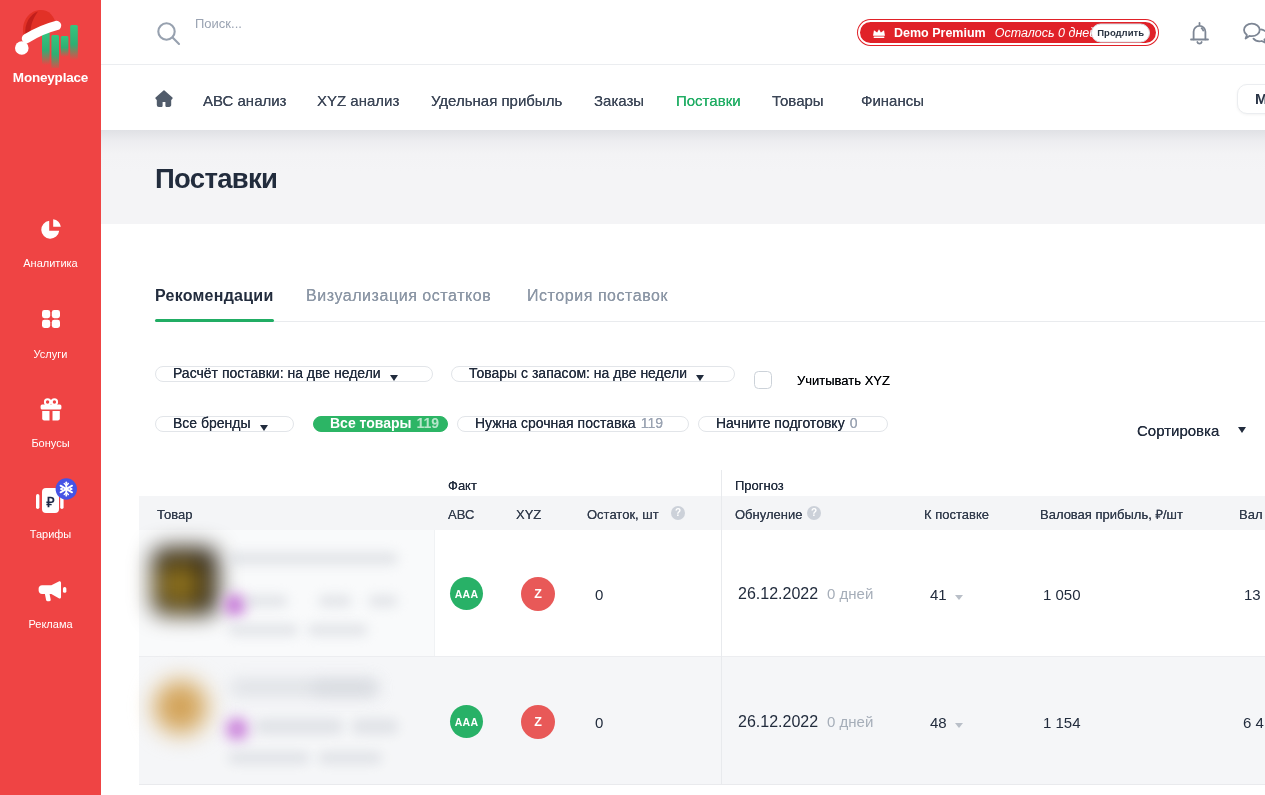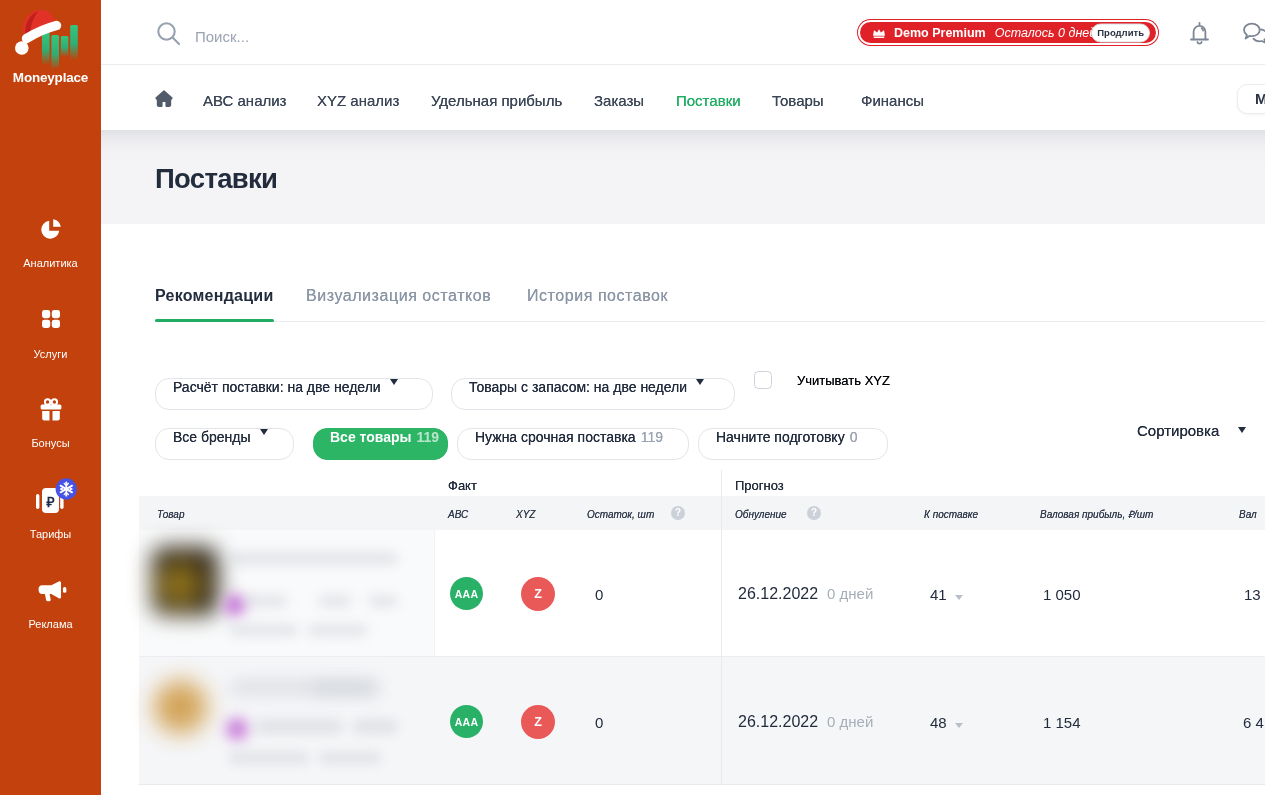--- a/index.html
+++ b/index.html
@@ -2,34 +2,34 @@
 <html lang="ru"><head>
 <meta charset="utf-8">
 <style>
   * { margin:0; padding:0; box-sizing:border-box; }
   html,body { width:1265px; height:795px; overflow:hidden; background:#fff;
     font-family:"Liberation Sans", sans-serif; }
   .abs { position:absolute; }
   body { position:relative; }
 
   
-  .sidebar { position:absolute; left:0; top:0; width:101px; height:795px; background:#c2410c; }
+  .sidebar { position:absolute; left:0; top:0; width:101px; height:795px; background:#ef4444; }
   .sb-label { position:absolute; width:101px; text-align:center; color:#fff; font-size:11px; }
   .mp-name { position:absolute; top:70px; left:0; width:101px; text-align:center;
     color:#fff; font-weight:700; font-size:13.5px; letter-spacing:-.2px;}
   .myshop { position:absolute; left:9px; top:117px; width:83px; height:73px;
     border-radius:14px; background:#13203c; }
   .myshop-label { position:absolute; top:53px; left:0; width:83px; text-align:center;
     color:#2fbe7b; font-size:10.5px; font-weight:700; }
   .sb-item-icon { position:absolute; left:0; width:101px; display:flex; justify-content:center; }
 
   
   .topbar { position:absolute; left:101px; top:0; width:1164px; height:65px;
     background:#fff; border-bottom:1px solid #ebedf0; }
-  .search-ph { position:absolute; left:195px; top:28px; font-size:15px; color:#9aa3b2;text-align:center; }
+  .search-ph { position:absolute; left:195px; top:16px; font-size:13px; color:#9aa3b2;text-align:center; }
   .prem { position:absolute; left:858px; top:20px; width:300px; height:25px; background:#e02128;
     border:2px solid #fff; box-shadow:0 0 0 1px #e02128; border-radius:13px;
     display:flex; align-items:center; padding:0 3px 0 12px; color:#fff; white-space:nowrap; }
   .prem b { font-size:12.5px; font-weight:700; margin:0 9px 0 8px; }
   .prem span.days { font-size:12.5px;font-style:italic; }
   .prolong { position:absolute; right:6px; top:50%; transform:translateY(-50%);
     background:#fff; color:#27313f; border-radius:9.5px; font-size:9.5px;
     font-weight:700; padding:2.5px 5px 3.5px; border:1px solid #dadde2; }
 
   
@@ -51,39 +51,39 @@
 
   
   .tabs-border { position:absolute; left:155px; top:321px; width:1110px; height:1px; background:#e9ebee; }
   .tab { position:absolute; top:287px; font-size:16px; white-space:nowrap; letter-spacing:.25px; }
   .tab.on { color:#222c3d; font-weight:700; }
   .tab.off { color:#8b96a5; text-shadow:0 0 .5px #8b96a5; letter-spacing:.55px; }
   .tab-underline { position:absolute; left:155px; top:319px; width:119px; height:3px;
     background:#21ad64; border-radius:2px; }
 
   
-  .pill { position:absolute; height:32px; border:1px solid #e2e5e9; border-radius:14px;
-    background:#fff; display:flex; align-items:flex-start; font-size:14px; color:#222c3d;
-    white-space:nowrap; text-shadow:0 0 .5px #222c3d;margin-top:12px; }
+  .pill { position:absolute; height:16px; border:1px solid #e2e5e9; border-radius:14px;
+    background:#fff; display:flex; align-items:flex-end; font-size:14px; color:#222c3d;
+    white-space:nowrap; text-shadow:0 0 .5px #222c3d; }
   .pill .cnt { color:#9aa3b2; text-shadow:0 0 .5px #9aa3b2; margin-left:5px; }
   .pill.green { background:#2cb565; border-color:#2cb565; color:#fff; font-weight:700; text-shadow:none;}
   .pill.green .cnt { color:rgba(255,255,255,.66); font-weight:700; text-shadow:none;}
   .caret { display:inline-block; width:0; height:0; border-left:4.5px solid transparent;
     border-right:4.5px solid transparent; border-top:6px solid #222c3d; margin-left:9px; }
   .chk { position:absolute; left:754px; top:371px; width:18px; height:18px;
     border:1.5px solid #ccd2d9; border-radius:4.5px; background:#fff; }
   .chk-label { position:absolute; left:797px; top:373px; font-size:13px; color:#000000;
     text-shadow:0 0 .5px #222c3d; }
   .sort { position:absolute; left:1137px; top:422px; font-size:15px; color:#222c3d;
     text-shadow:0 0 .5px #222c3d; }
 
   
   .th-group { position:absolute; top:478px; font-size:13px; color:#222c3d; text-shadow:0 0 .4px #222c3d; }
   .th-row { position:absolute; left:139px; top:496px; width:1126px; height:34px; background:#f4f5f7; }
-  .th { position:absolute; top:508px; font-size:10px; line-height:14px; color:#333d4e; text-shadow:0 0 .4px #333d4e; white-space:nowrap;font-style:italic;}
+  .th { position:absolute; top:508px; font-size:13px; line-height:14px; color:#333d4e; text-shadow:0 0 .4px #333d4e; white-space:nowrap;}
   .qmark { position:absolute; width:14px; height:14px; border-radius:50%; background:#ccd1d9;
     color:#fff; font-size:10px; font-weight:700; text-align:center; line-height:14px; top:506px;}
   .vline { position:absolute; left:721px; top:470px; width:1px; height:315px; background:#e8eaed; }
   .row1 { position:absolute; left:139px; top:530px; width:1126px; height:127px; background:#fff;
     border-bottom:1px solid #ecedf0;}
   .row2 { position:absolute; left:139px; top:657px; width:1126px; height:128px; background:#f5f6f8;
     border-bottom:1px solid #e9eaed;}
   .badge { position:absolute; border-radius:50%; color:#fff; font-weight:700;
     display:flex; align-items:center; justify-content:center; }
   .aaa { width:33px; height:33px; background:#28b167; font-size:10.5px; letter-spacing:.2px;}

